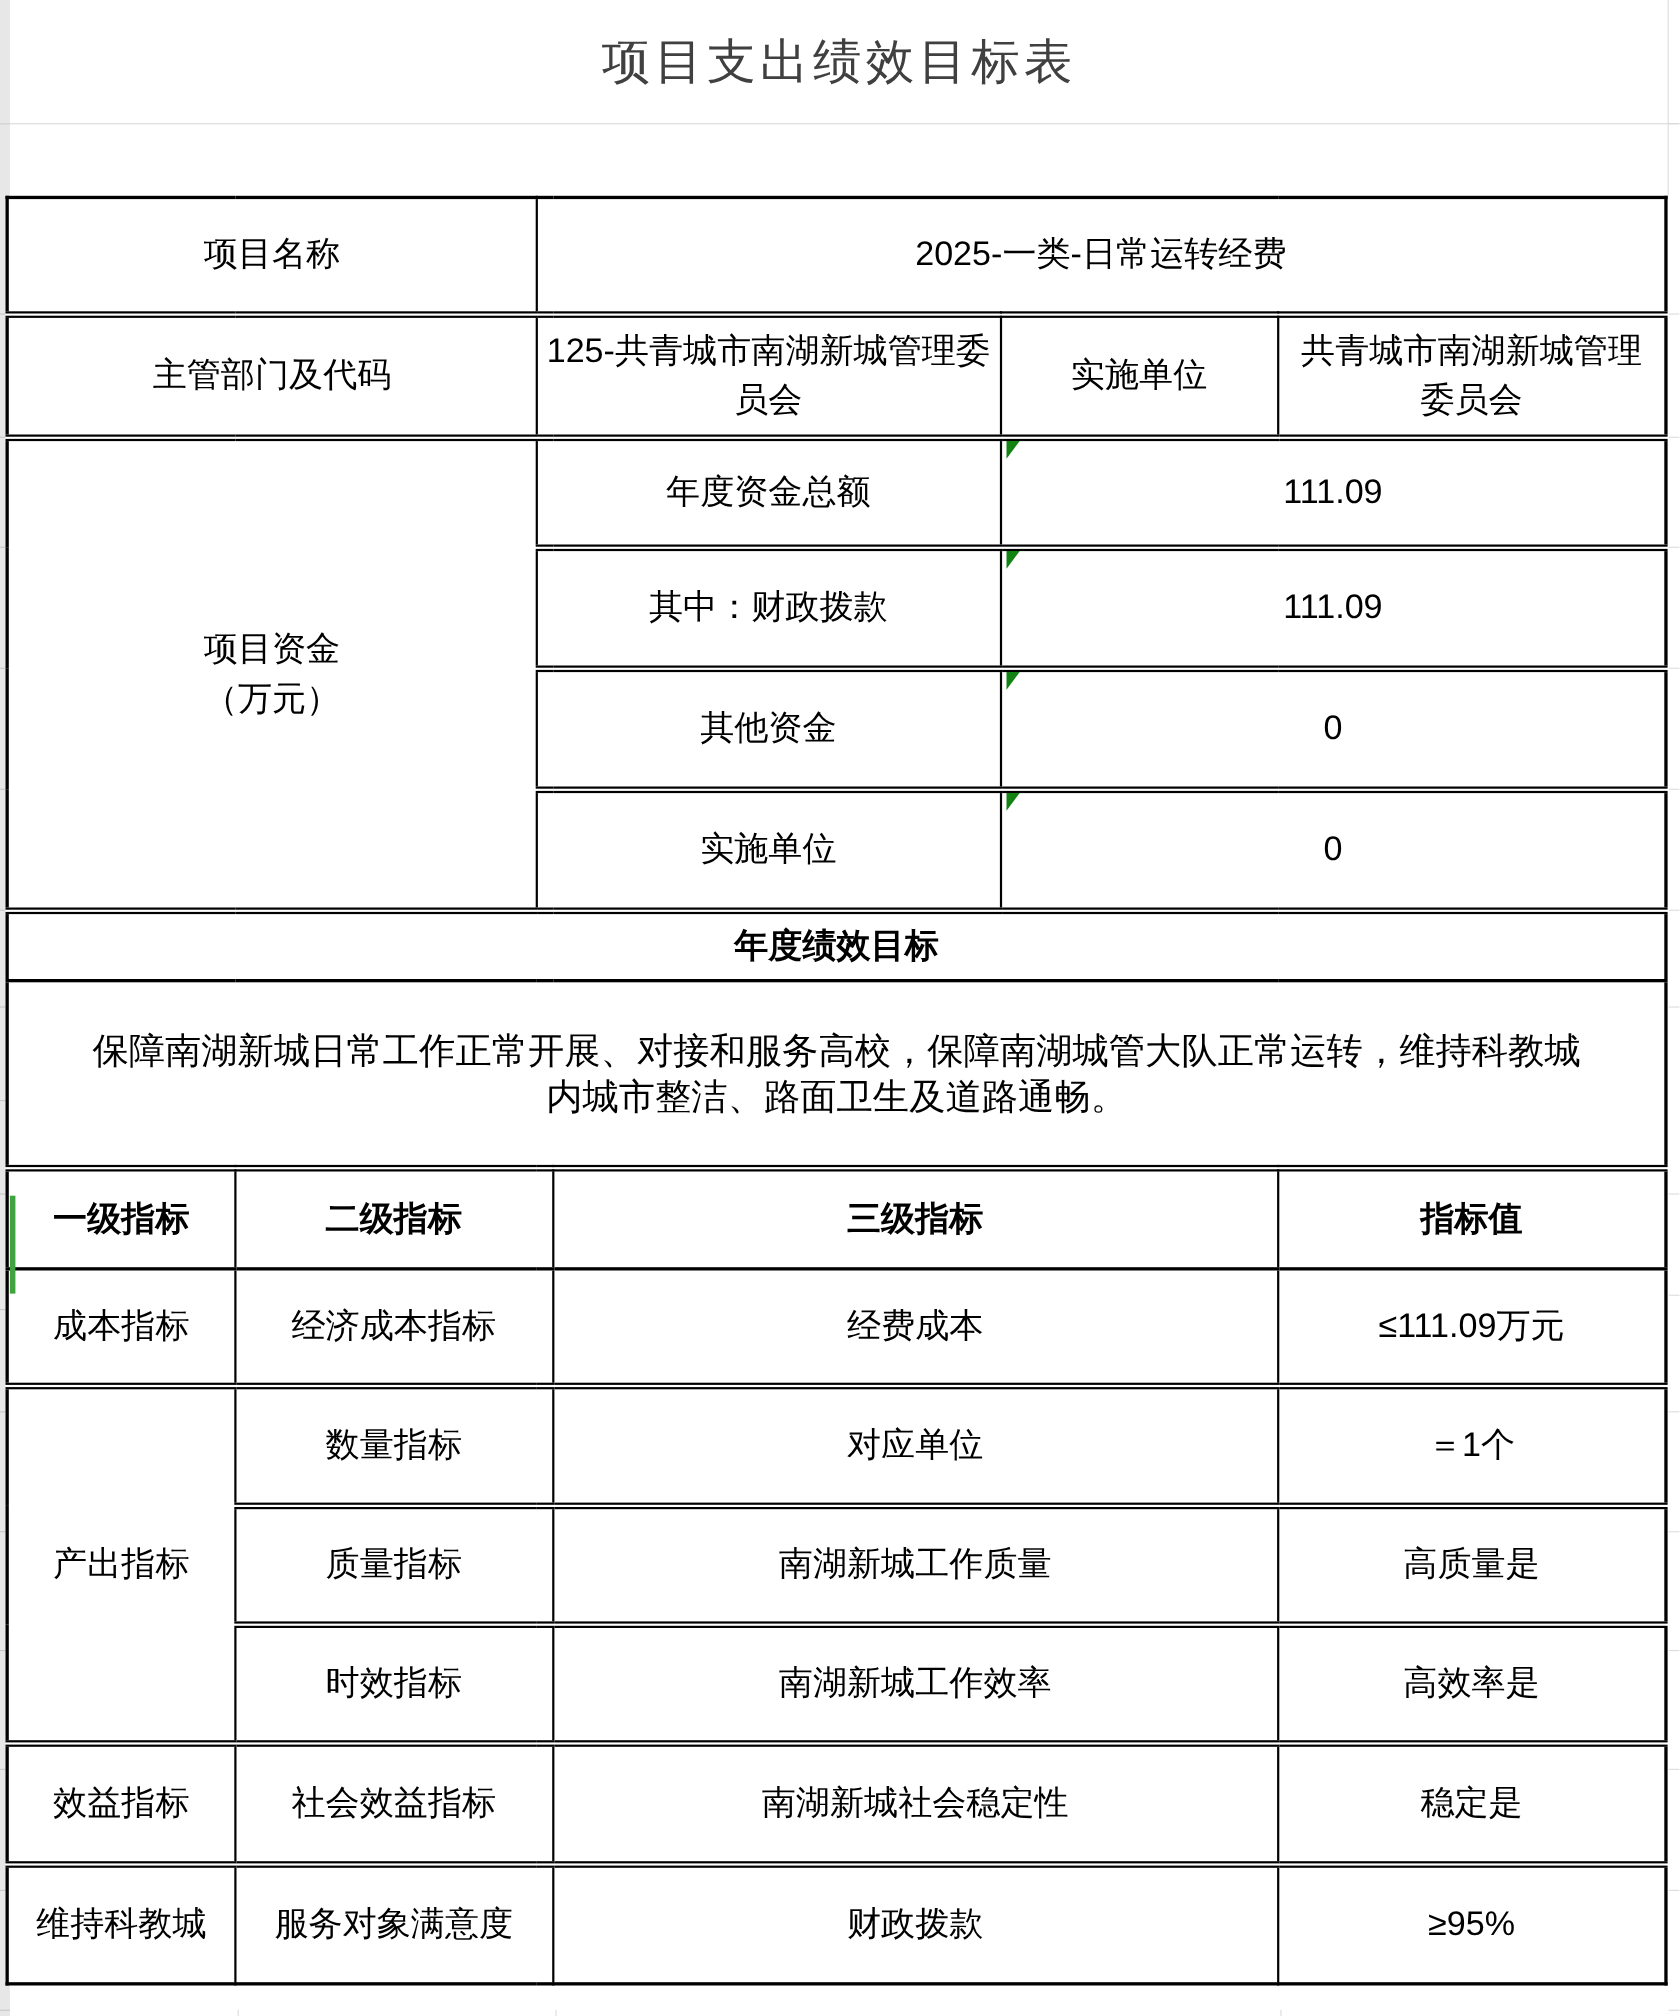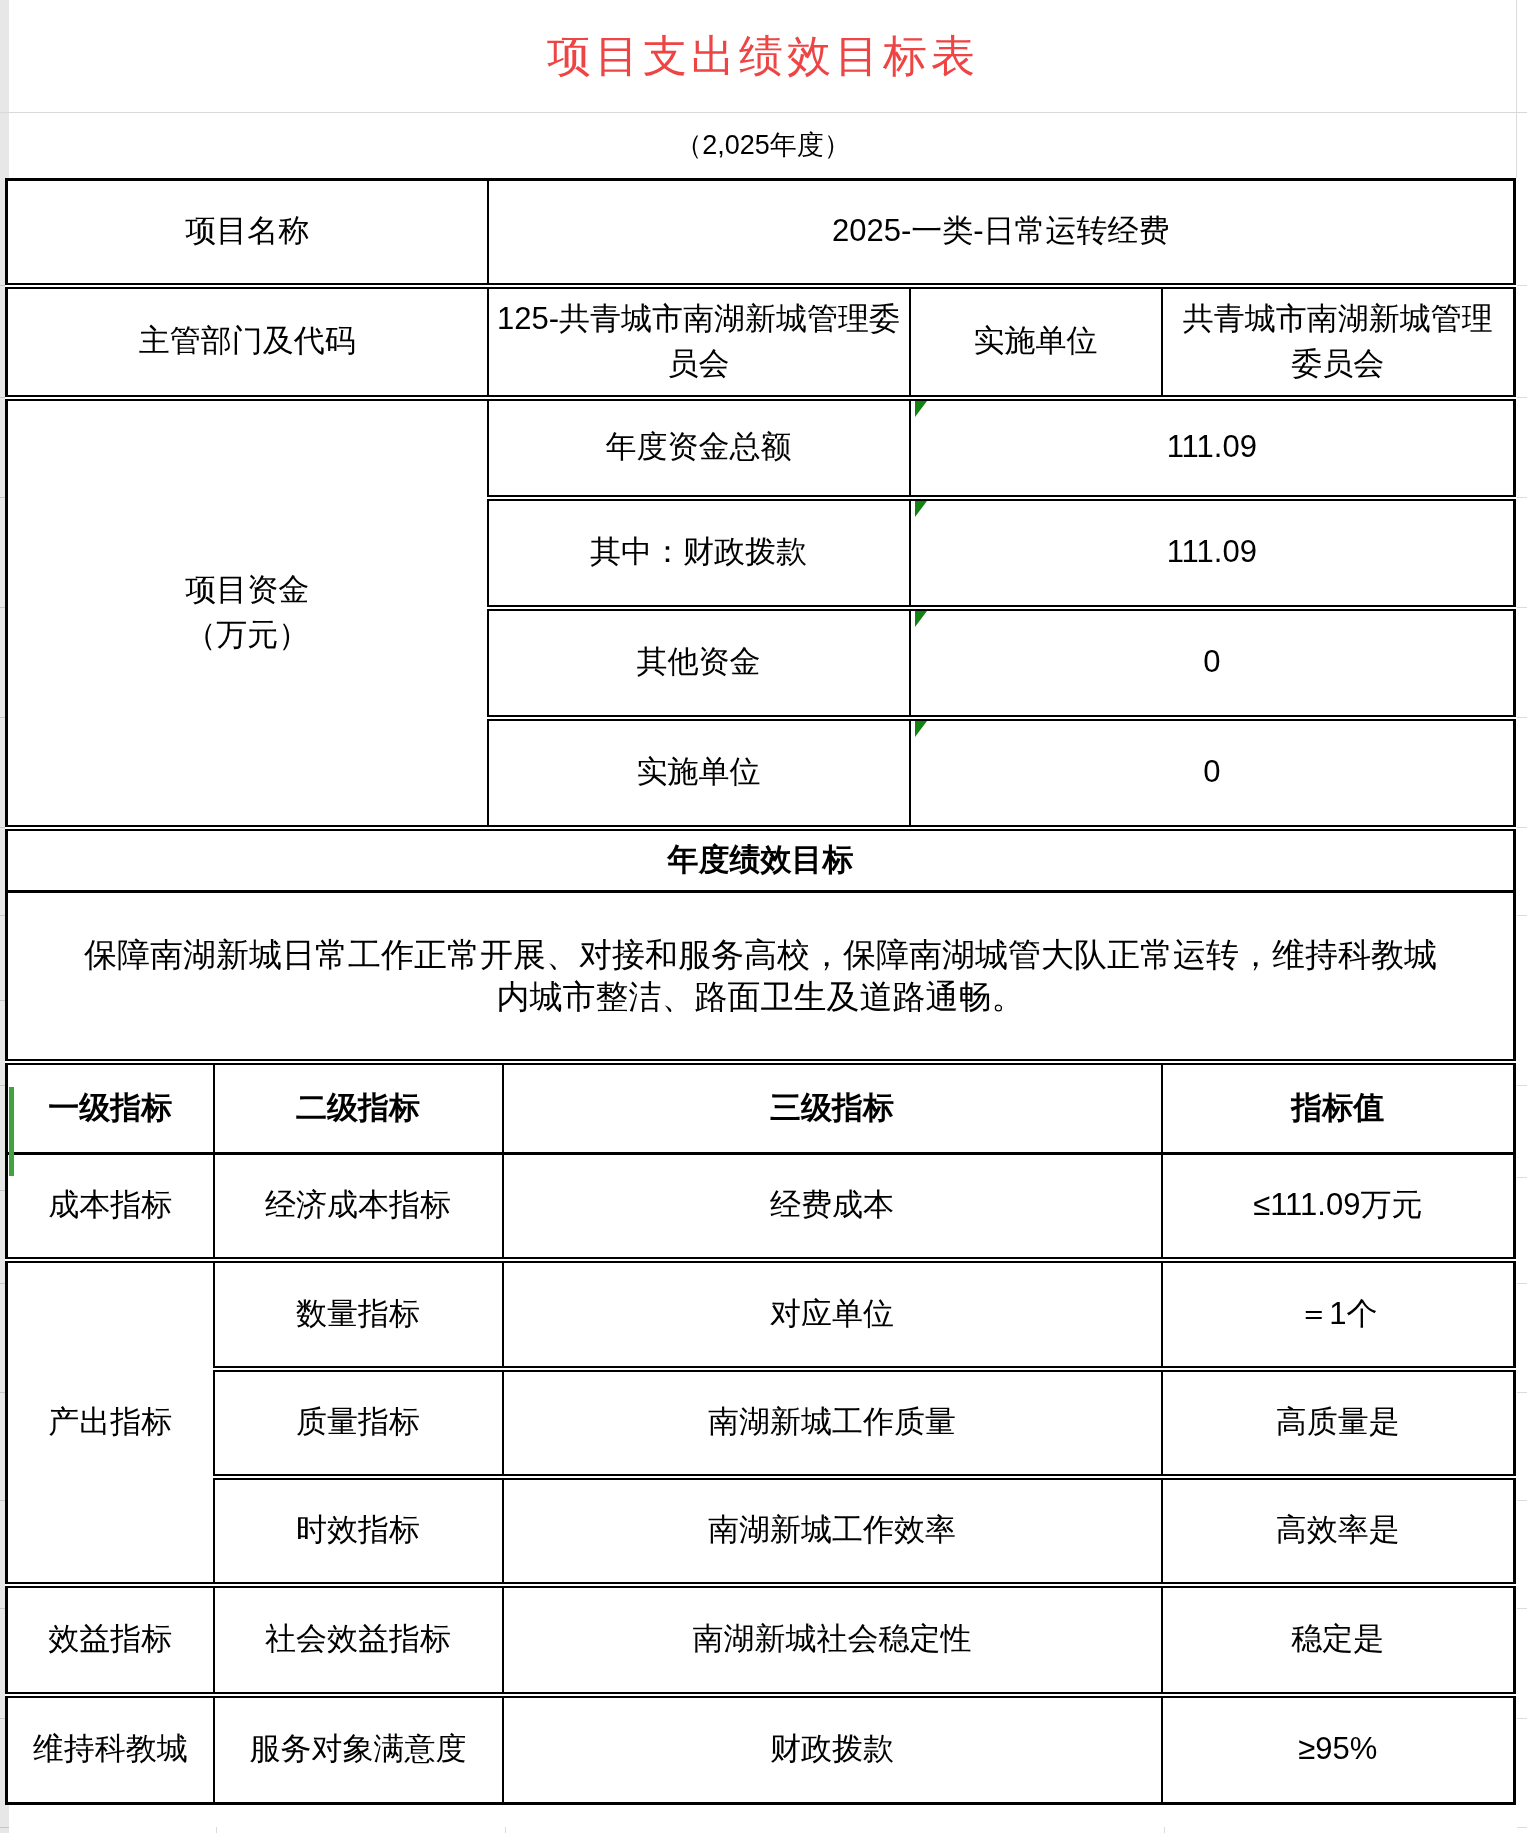--- a/index.html
+++ b/index.html
@@ -45,21 +45,21 @@
   }
 
   
   .title {
     position: absolute;
     left: 9px; top: 0;
     width: 1508px; height: 112px;
     display: flex; align-items: center; justify-content: center;
     font-size: 44px;
     letter-spacing: 4px;
-    color: #ef4444;
+    color: #404040;
   }
   .subtitle {
     position: absolute;
     left: 9px; top: 112px;
     width: 1508px; height: 66px;
     display: flex; align-items: center; justify-content: center;
     font-size: 27px;
     color: #000;
   }
   .faintline {
@@ -156,21 +156,20 @@
     <div class="gl" style="top:1718px"></div>
       <div class="gl" style="top:1827px"></div>
   </div>
   <div class="vstub" style="left:1516px; top:0; height:178px;"></div>
   <div class="vstub" style="left:216px; top:1827px; height:6px;"></div>
   <div class="vstub" style="left:505px; top:1827px; height:6px;"></div>
   <div class="vstub" style="left:1164px; top:1827px; height:6px;"></div>
 
   <div class="title">项目支出绩效目标表</div>
   <div class="faintline"></div>
-  <div class="subtitle">（2,025年度）</div>
 
   <table class="main">
     <colgroup>
       <col style="width:207px">
         <col style="width:274px">
         <col style="width:15px">
       <col style="width:407px">
         <col style="width:252px">
         <col style="width:353px">
     </colgroup>

